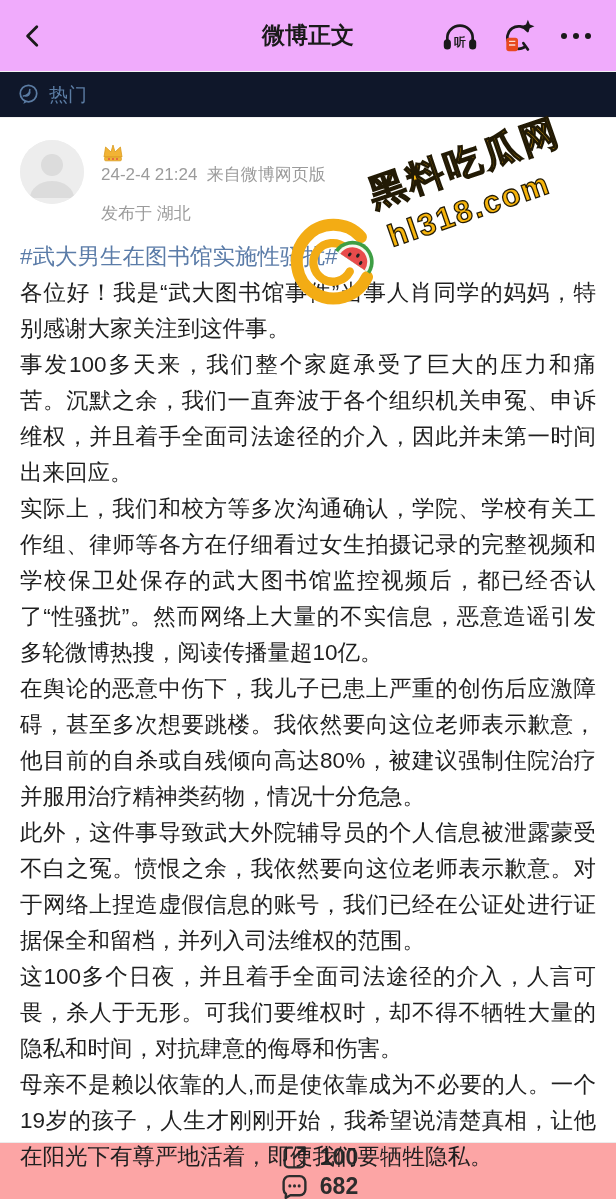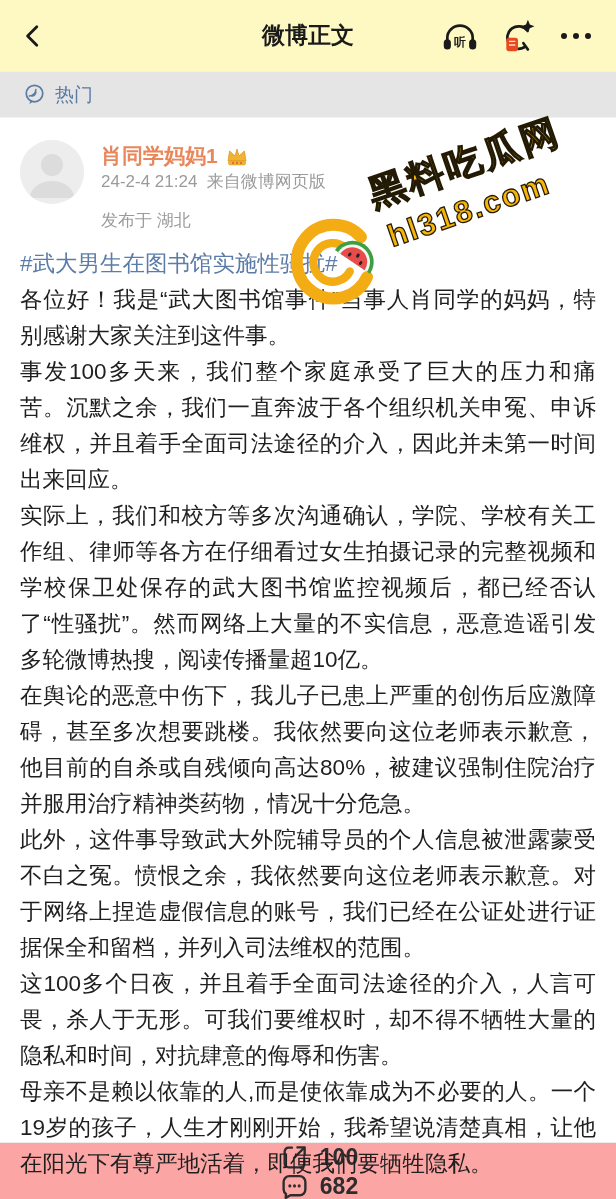--- a/index.html
+++ b/index.html
@@ -2,30 +2,30 @@
 <html><head>
 <meta charset="utf-8">
 <style>
   * { margin:0; padding:0; box-sizing:border-box; }
   html,body { width:616px; height:1199px; background:#fff; overflow:hidden;
     font-family:"Liberation Sans", sans-serif; }
   .page { position:relative; width:616px; height:1199px; background:#fff; }
 
   
   .navbar { position:relative; height:72px; display:flex; align-items:center;
-    padding:0 20px; background:#fef9c3; border-bottom:1px solid #f1f1f1; }
+    padding:0 20px; background:#f0abfc; border-bottom:1px solid #f1f1f1; }
   .nav-title { position:absolute; left:0; right:0; text-align:center;
     font-size:23px; font-weight:700; color:#1a1a1a; pointer-events:none; }
   .nav-back { width:30px; height:30px; display:flex; align-items:center; cursor:pointer; z-index:2; }
   .nav-icons { margin-left:auto; display:flex; align-items:center; gap:18px; z-index:2; }
   .nav-icon { width:40px; height:36px; display:flex; align-items:center; justify-content:center; cursor:pointer; }
 
   
   .channel-bar { height:46px; display:flex; align-items:center; gap:9px;
-    padding:0 23px; background:#e5e5e5; border-bottom:1px solid #f1f1f1;
+    padding:0 17px; background:#0f172a; border-bottom:1px solid #f1f1f1;
     color:#5b7ca3; font-size:19px; }
 
   
   .post { position:relative; padding:0; }
   .post-header { position:relative; display:flex; padding:22px 20px 0 20px; }
   .avatar { width:64px; height:64px; border-radius:50%; background:#ededed;
     overflow:hidden; flex:0 0 64px; }
   .author-block { margin-left:17px; padding-top:2px; }
   .author-row { display:flex; align-items:center; gap:7px; }
   .author-name { color:#e9875a; font-size:21px; font-weight:600; }
@@ -115,21 +115,20 @@
     <div class="post-header">
       <div class="avatar">
         <svg width="64" height="64" viewBox="0 0 64 64">
           <circle cx="32" cy="32" r="32" fill="#ededed"></circle>
           <circle cx="32" cy="25" r="11" fill="#dcdcdc"></circle>
           <path d="M10 58 a22 17 0 0 1 44 0 z" fill="#dcdcdc"></path>
         </svg>
       </div>
       <div class="author-block">
         <div class="author-row">
-          <span class="author-name">肖同学妈妈1</span>
           <svg width="24" height="21" viewBox="0 0 24 21">
             <path d="M3 15 L4.6 5 L10 10 L12 3 L14 10 L19.4 5 L21 15 Z" fill="#f2b335" stroke="#d99a1d" stroke-width="0.8"></path>
             <rect x="3.6" y="15.2" width="16.8" height="3.6" rx="1.2" fill="#f2b335" stroke="#d99a1d" stroke-width="0.8"></rect>
             <circle cx="8" cy="17" r="1" fill="#e05545"></circle>
               <circle cx="12" cy="17" r="1" fill="#e05545"></circle>
               <circle cx="16" cy="17" r="1" fill="#e05545"></circle>
           </svg>
         </div>
         <div class="meta-line">
           <span>24-2-4 21:24</span>&nbsp;

